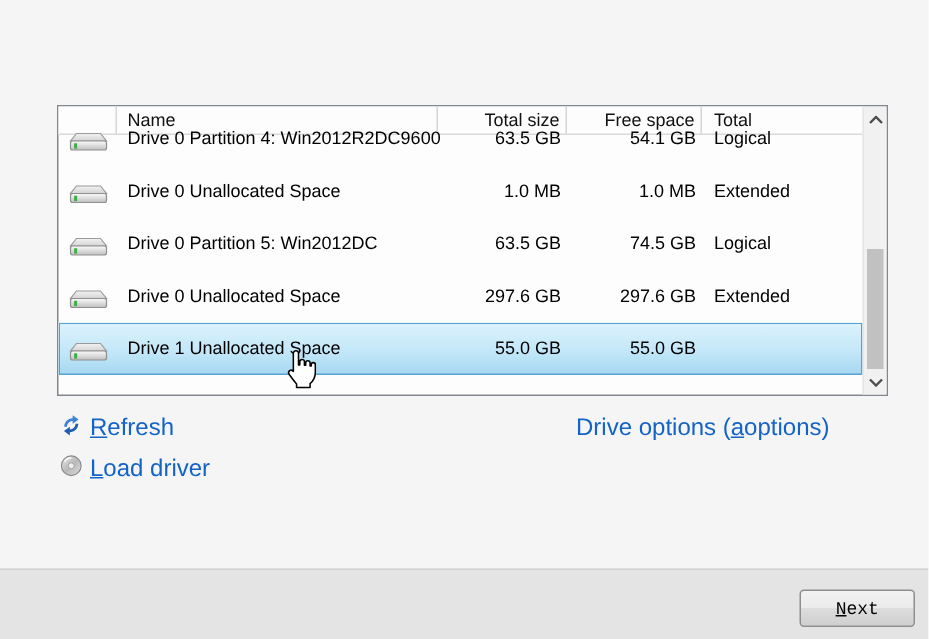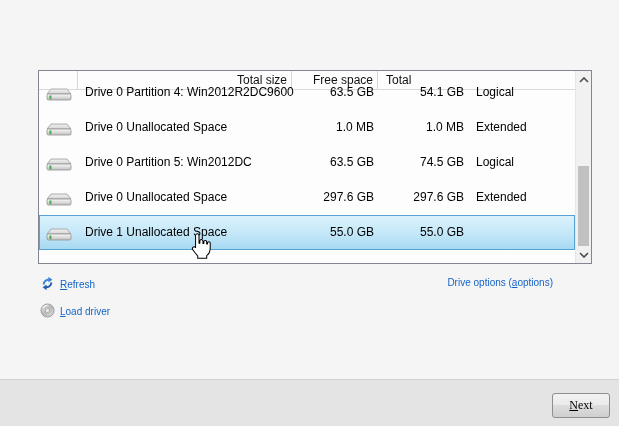--- a/index.html
+++ b/index.html
@@ -50,36 +50,36 @@
     position:absolute;top:0;right:0;width:16px;height:192px;
     background:#f1f1f1;border-left:1px solid #e6e6e6;box-sizing:border-box;
   }
   .sb-btn{position:absolute;left:0;width:15px;height:17px;display:flex;align-items:center;justify-content:center;}
   .sb-up{top:0;}
   .sb-down{bottom:0;}
   .sb-thumb{position:absolute;left:2px;top:95px;width:11px;height:80px;background:#c1c1c1;}
   
   .cmd-link{
     position:absolute;display:flex;align-items:center;gap:5px;
-    font-size:10px;color:#1463c6;text-decoration:none;cursor:pointer;
+    font-size:16px;color:#1463c6;text-decoration:none;cursor:pointer;
   }
   .cmd-link .key{text-decoration:underline;}
   .link-refresh{left:40px;top:276px;}
   .link-load-driver{left:40px;top:303px;}
   .link-drive-options{top:277px;right:66px;}
   
   .footer{
     position:absolute;left:0;right:0;bottom:0;height:47px;
     background:#e4e4e4;border-top:1px solid #d2d2d2;box-sizing:border-box;
   }
   .btn-next{
-    position:absolute;right:9px;bottom:8px;width:58px;height:25px;
+    position:absolute;right:9px;bottom:8px;width:77px;height:25px;
     background:linear-gradient(to bottom,#f2f2f2 0%,#ebebeb 49%,#dddddd 50%,#cfcfcf 100%);
     border:1px solid #8e8e8e;border-radius:3px;box-sizing:border-box;
-    font-family:Liberation Serif, serif;font-size:12px;color:#000;
+    font-family:Liberation Mono, monospace;font-size:12px;color:#000;
     display:flex;align-items:center;justify-content:center;cursor:default;
   }
   .btn-next .key{text-decoration:underline;}
   
   .hand-cursor{position:absolute;left:187px;top:230px;pointer-events:none;}
 </style>
 </head>
 <body>
 
 <svg width="0" height="0" style="position:absolute">
@@ -100,20 +100,21 @@
   </defs>
 </svg>
 
 <div class="screen">
 
 
   <div class="listbox">
 
     <div class="lv-header grid-cols">
       <div class="hcell c-icon"></div>
+      <div class="hcell c-name">Name</div>
       <div class="hcell c-total">Total size</div>
       <div class="hcell c-free">Free space</div>
       <div class="hcell c-type" style="border-right:none;">Total</div>
     </div>
 
     <div class="lv-body">
 
       <div class="row grid-cols">
         <div class="cell c-icon">
           <svg width="26" height="18" viewBox="0 0 26 18">

